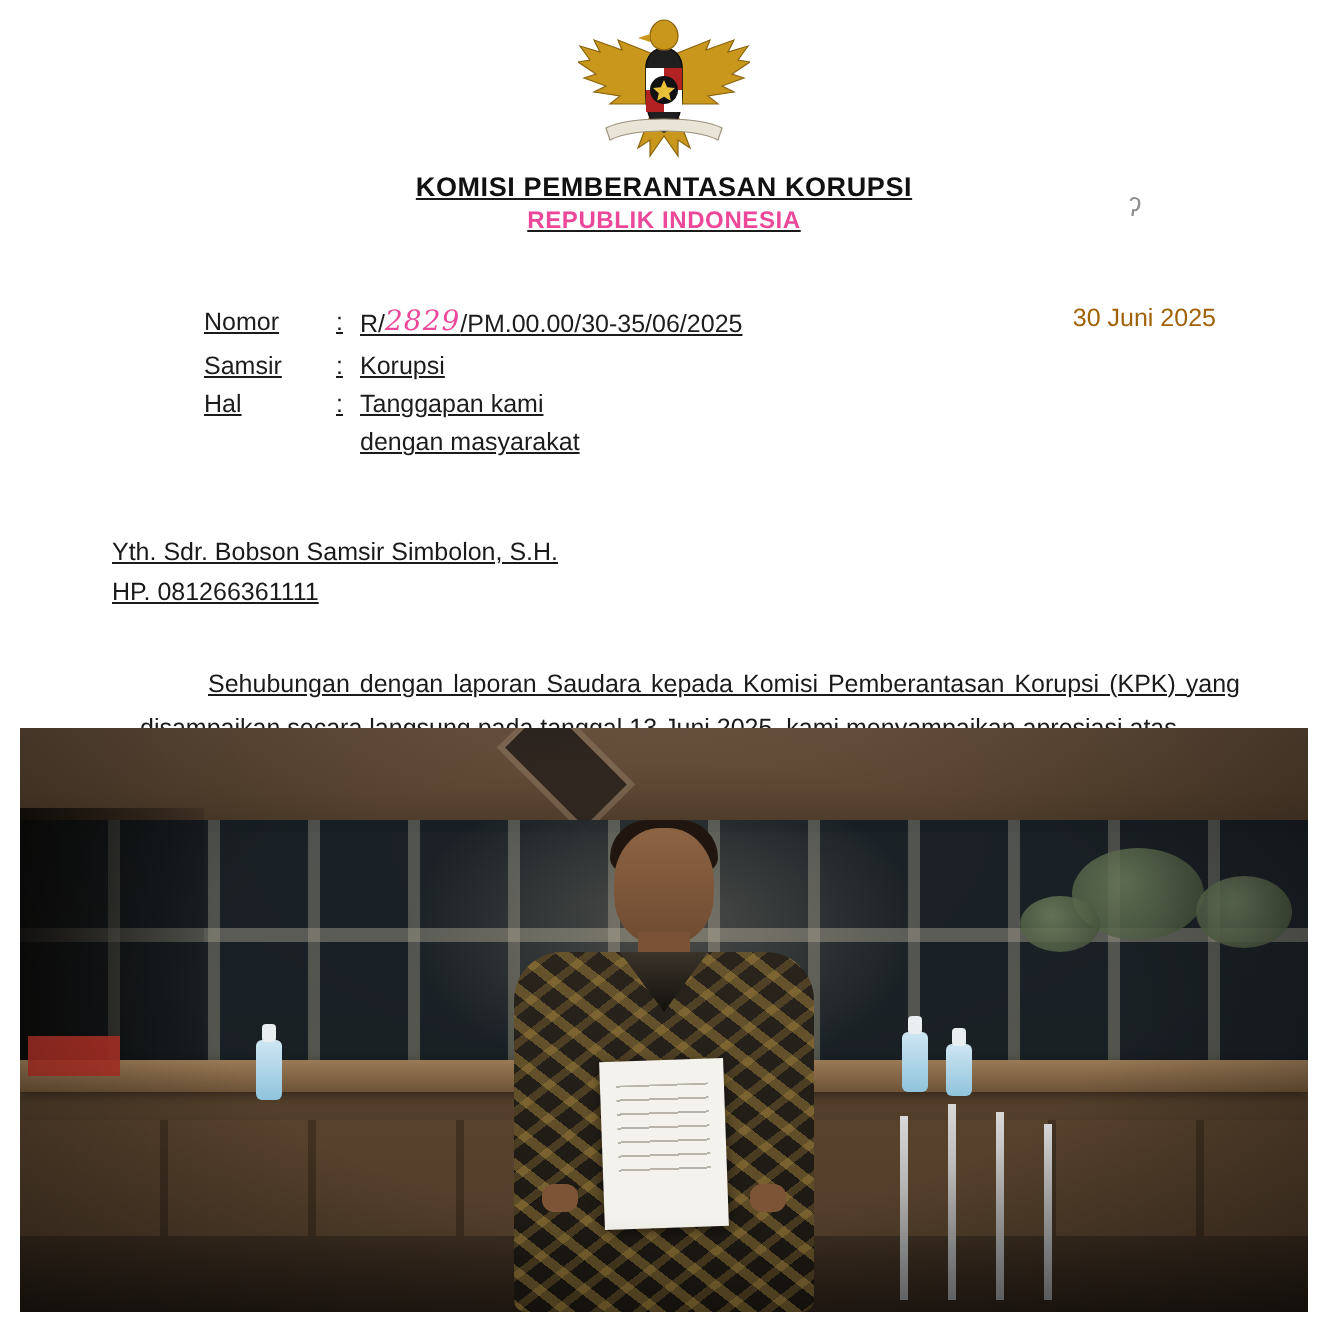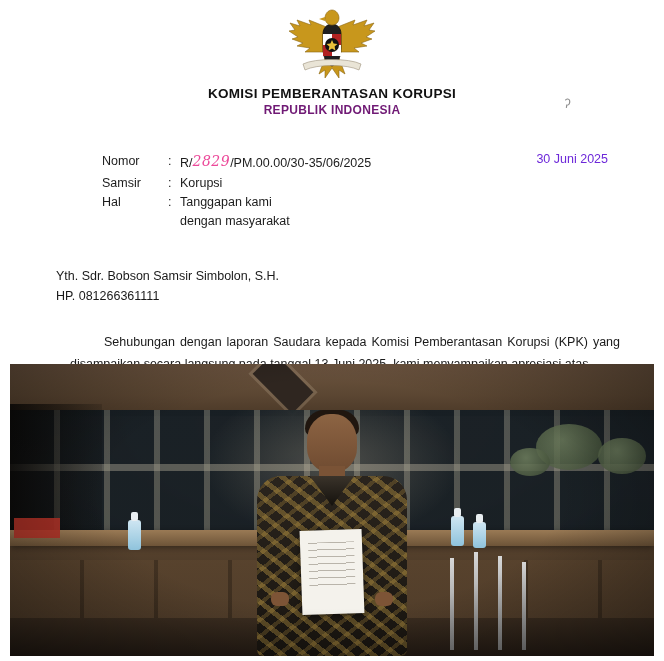--- a/index.html
+++ b/index.html
@@ -16,20 +16,21 @@
     position: relative;
   }
 
   
   .letter {
     position: relative;
     width: 664px;
     height: 364px;
     background: #ffffff;
     overflow: hidden;
+    text-decoration: underline;
   }
 
   .garuda-wrap {
     width: 100%;
     display: flex;
     justify-content: center;
     padding-top: 8px;
   }
   .garuda {
     width: 86px;
@@ -45,21 +46,21 @@
   .letterhead .line1 {
     font-size: 13.5px;
     font-weight: bold;
     letter-spacing: 0.3px;
     color: #111;
   }
   .letterhead .line2 {
     font-size: 12px;
     font-weight: bold;
     letter-spacing: 0.3px;
-    color: #701a75;
+    color: #ec4899;
   }
 
   .meta {
     position: relative;
     margin-top: 34px;
     padding-left: 78px;
     font-size: 12.5px;
     color: #1c1c1c;
   }
   .meta-row {
@@ -78,21 +79,21 @@
     color: #ec4899;
     position: relative;
     top: -1px;
   }
 
   .date {
     position: absolute;
     right: 56px;
     top: 0px;
     font-size: 12.5px;
-    color: #6d28d9;
+    color: #a16207;
     white-space: nowrap;
   }
 
   .recipient {
     margin-top: 34px;
     padding-left: 56px;
     font-size: 12.5px;
     line-height: 1.6;
   }
 

